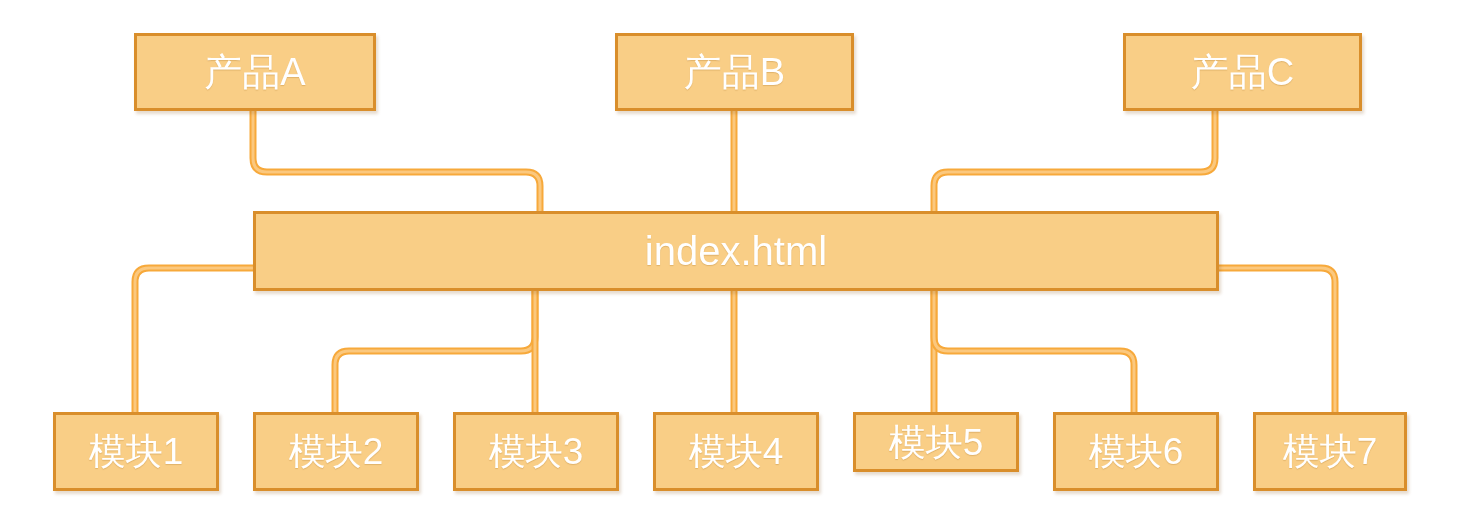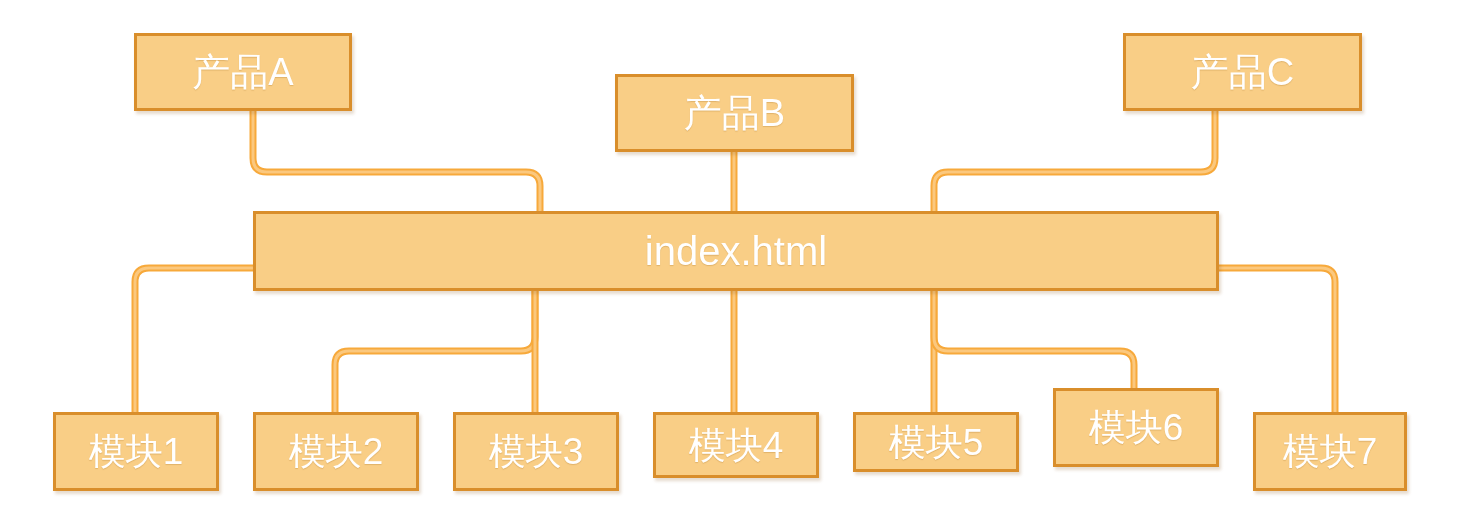--- a/index.html
+++ b/index.html
@@ -68,25 +68,25 @@
       <path d="M 734 291 L 734 412" fill="none" stroke="#F7A93B" stroke-width="7" stroke-linecap="butt" stroke-linejoin="round"></path>
       <path d="M 734 291 L 734 412" fill="none" stroke="#FBC87E" stroke-width="3" stroke-linecap="butt" stroke-linejoin="round"></path>
       <path d="M 934 291 L 934 412" fill="none" stroke="#F7A93B" stroke-width="7" stroke-linecap="butt" stroke-linejoin="round"></path>
       <path d="M 934 291 L 934 412" fill="none" stroke="#FBC87E" stroke-width="3" stroke-linecap="butt" stroke-linejoin="round"></path>
       <path d="M 934 291 L 934 337 Q 934 351 948 351 L 1120 351 Q 1134 351 1134 365 L 1134 412" fill="none" stroke="#F7A93B" stroke-width="7" stroke-linecap="butt" stroke-linejoin="round"></path>
       <path d="M 934 291 L 934 337 Q 934 351 948 351 L 1120 351 Q 1134 351 1134 365 L 1134 412" fill="none" stroke="#FBC87E" stroke-width="3" stroke-linecap="butt" stroke-linejoin="round"></path>
       <path d="M 1218 268 L 1321 268 Q 1335 268 1335 282 L 1335 412" fill="none" stroke="#F7A93B" stroke-width="7" stroke-linecap="butt" stroke-linejoin="round"></path>
       <path d="M 1218 268 L 1321 268 Q 1335 268 1335 282 L 1335 412" fill="none" stroke="#FBC87E" stroke-width="3" stroke-linecap="butt" stroke-linejoin="round"></path>
     </svg>
 
-  <div class="node product" style="left:134px; top:33px; width:218px; height:78px;">
+  <div class="node product" style="left:134px; top:33px; width:242px; height:78px;">
     <span class="node-label">产品A</span>
   </div>
 
-  <div class="node product" style="left:615px; top:33px; width:239px; height:78px;margin-top:41px;">
+  <div class="node product" style="left:615px; top:33px; width:239px; height:78px;">
     <span class="node-label">产品B</span>
   </div>
 
   <div class="node product" style="left:1095px; top:33px; width:239px; height:78px;margin-left:28px;">
     <span class="node-label">产品C</span>
   </div>
 
   <div class="node hub" style="left:253px; top:211px; width:966px; height:80px;">
     <span class="node-label">index.html</span>
   </div>
@@ -96,29 +96,29 @@
   </div>
 
   <div class="node module" style="left:253px; top:412px; width:166px; height:79px;">
     <span class="node-label">模块2</span>
   </div>
 
   <div class="node module" style="left:453px; top:412px; width:166px; height:79px;text-align:center;">
     <span class="node-label">模块3</span>
   </div>
 
-  <div class="node module" style="left:653px; top:412px; width:166px; height:66px;">
+  <div class="node module" style="left:653px; top:412px; width:166px; height:79px;">
     <span class="node-label">模块4</span>
   </div>
 
   <div class="node module" style="left:853px; top:412px; width:166px; height:60px;">
     <span class="node-label">模块5</span>
   </div>
 
-  <div class="node module" style="left:1053px; top:388px; width:166px; height:79px;">
+  <div class="node module" style="left:1053px; top:412px; width:166px; height:79px;">
     <span class="node-label">模块6</span>
   </div>
 
   <div class="node module" style="left:1253px; top:412px; width:154px; height:79px;">
     <span class="node-label">模块7</span>
   </div>
 
 </div>
 
 </body></html>

